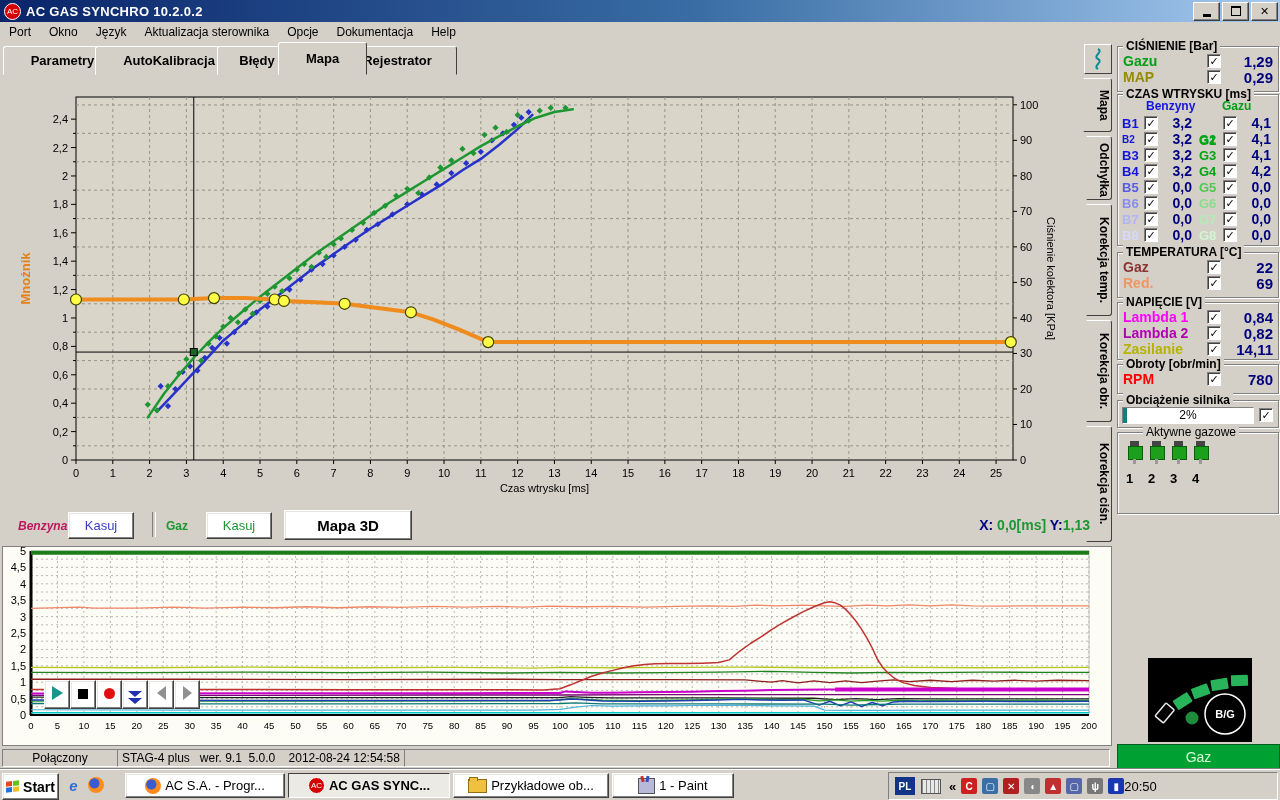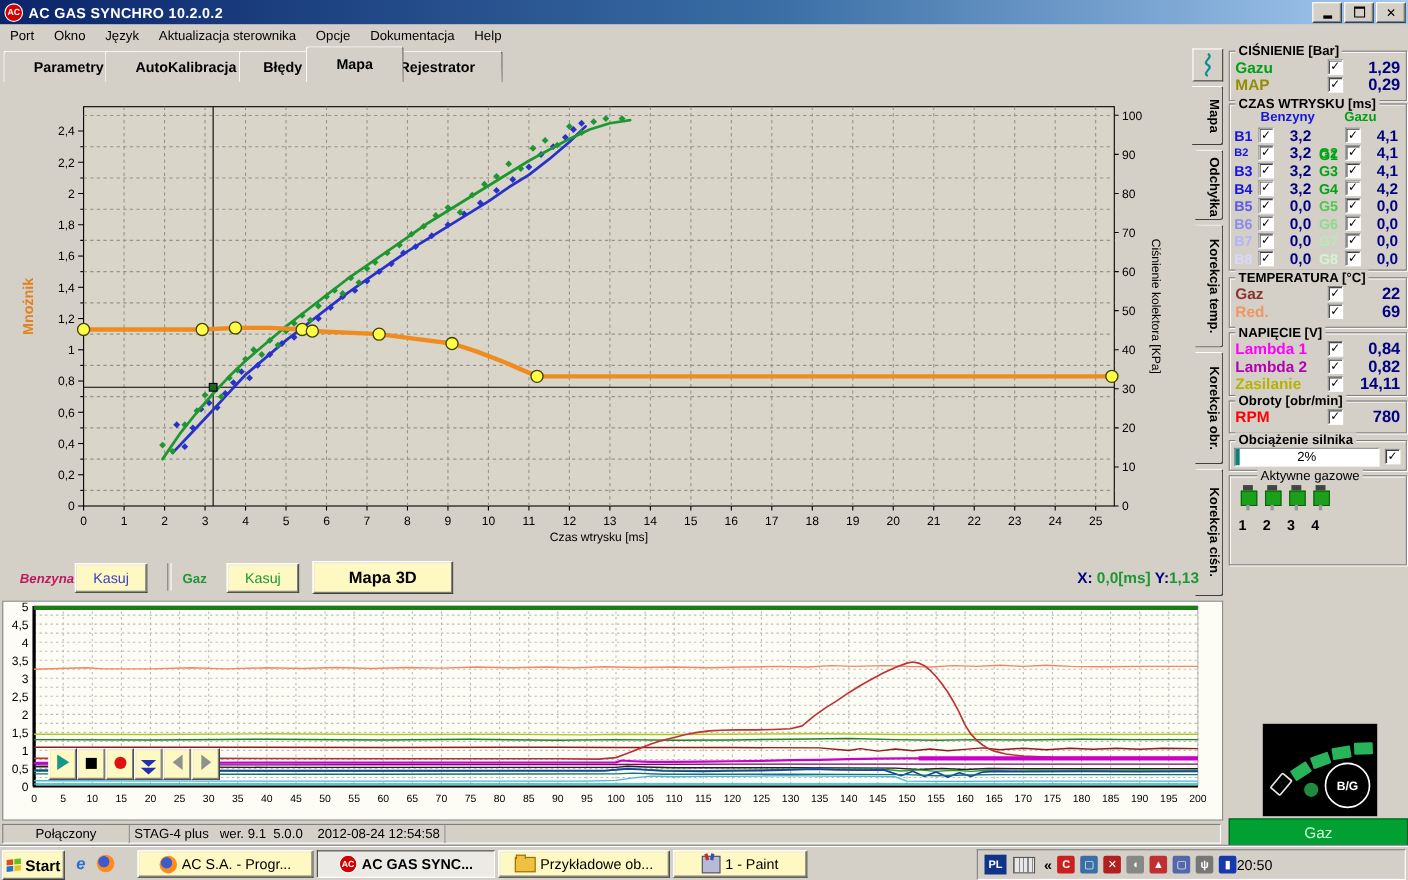--- a/index.html
+++ b/index.html
@@ -4,21 +4,21 @@
 <style>
   html,body{margin:0;padding:0;background:#3a6ea5;}
   #screen{position:relative;width:1280px;height:800px;overflow:hidden;
           font-family:"Liberation Sans","DejaVu Sans",sans-serif;background:#d4d0c8;
           -webkit-user-select:none;user-select:none;}
   .abs{position:absolute;}
   
   .titlebar{left:0;top:0;width:1280px;height:22px;
     background:linear-gradient(90deg,#0a246a,#3a6ea5 55%,#a6caf0);display:flex;align-items:center;}
   .ac-logo{width:15px;height:15px;border-radius:50%;background:#d40000;border:1px solid #fff;
-    color:#fff;font-size:8px;font-weight:bold;display:flex;align-items:center;justify-content:center;margin:0 5px 0 4px;}
+    color:#fff;font-size:8px;font-weight:normal;display:flex;align-items:center;justify-content:center;margin:0 5px 0 4px;}
   .title-text{color:#fff;font-weight:bold;font-size:13px;letter-spacing:.3px;}
   .winbtn{width:25px;height:17px;background:#d4d0c8;border:1px solid;border-color:#fff #404040 #404040 #fff;
     box-shadow:inset -1px -1px 0 #808080;display:flex;align-items:center;justify-content:center;
     font-size:11px;font-weight:bold;color:#000;margin-left:2px;}
   .minglyph{width:8px;height:3px;background:#000;margin-top:8px;}
   .restglyph{width:8px;height:7px;border:1px solid #000;border-top:2px solid #000;background:#d4d0c8;}
   .menubar{left:0;top:22px;width:1280px;height:20px;display:flex;align-items:center;font-size:12px;}
   .menu-item{padding:2px 9px;}
   
   .tabbar{left:0;top:44px;width:1110px;height:31px;}
@@ -47,21 +47,21 @@
   .progress .fill{position:absolute;left:0;top:0;width:4px;height:100%;background:#0e8080;}
   .inj{width:17px;height:24px;position:relative;margin-right:5px;display:inline-block;}
   .inj .cap{position:absolute;left:4px;top:0;width:9px;height:5px;background:#444;}
   .inj .body{position:absolute;left:2px;top:5px;width:13px;height:12px;background:#1ca01c;border:1px solid #0a600a;}
   .inj .tip{position:absolute;left:7px;top:18px;width:3px;height:5px;background:#9a9a9a;}
   .injnum{width:22px;display:inline-block;font-weight:bold;font-size:13px;}
   .gauge{left:1148px;top:658px;width:104px;height:84px;background:#000;}
   .fuelbar{left:1117px;top:744px;width:161px;height:24px;background:#00a032;border:1px solid #006020;
     color:#d6ffd6;font-size:14px;display:flex;align-items:center;justify-content:center;}
   
-  .btn{background:#fef9c3;border:1px solid;border-color:#fff #404040 #404040 #fff;
+  .btn{background:#ffffff;border:1px solid;border-color:#fff #404040 #404040 #fff;
     box-shadow:inset -1px -1px 0 #808080, inset 1px 1px 0 #e8e6e0;
     display:flex;align-items:center;justify-content:center;font-size:13px;}
   
   .striplbl{font-weight:bold;font-size:12px;}
   .readout{font-weight:bold;font-size:14px;}
   
   .statusbar{left:0;top:747px;width:1112px;height:21px;background:#d4d0c8;}
   .scell{position:absolute;top:2px;height:16px;border:1px solid;border-color:#808080 #fff #fff #808080;
     font-size:12px;display:flex;align-items:center;justify-content:center;color:#000;}
   .taskbar{left:0;top:769px;width:1280px;height:31px;background:#d4d0c8;border-top:1px solid #fff;box-shadow:0 -1px 0 #808080;}

